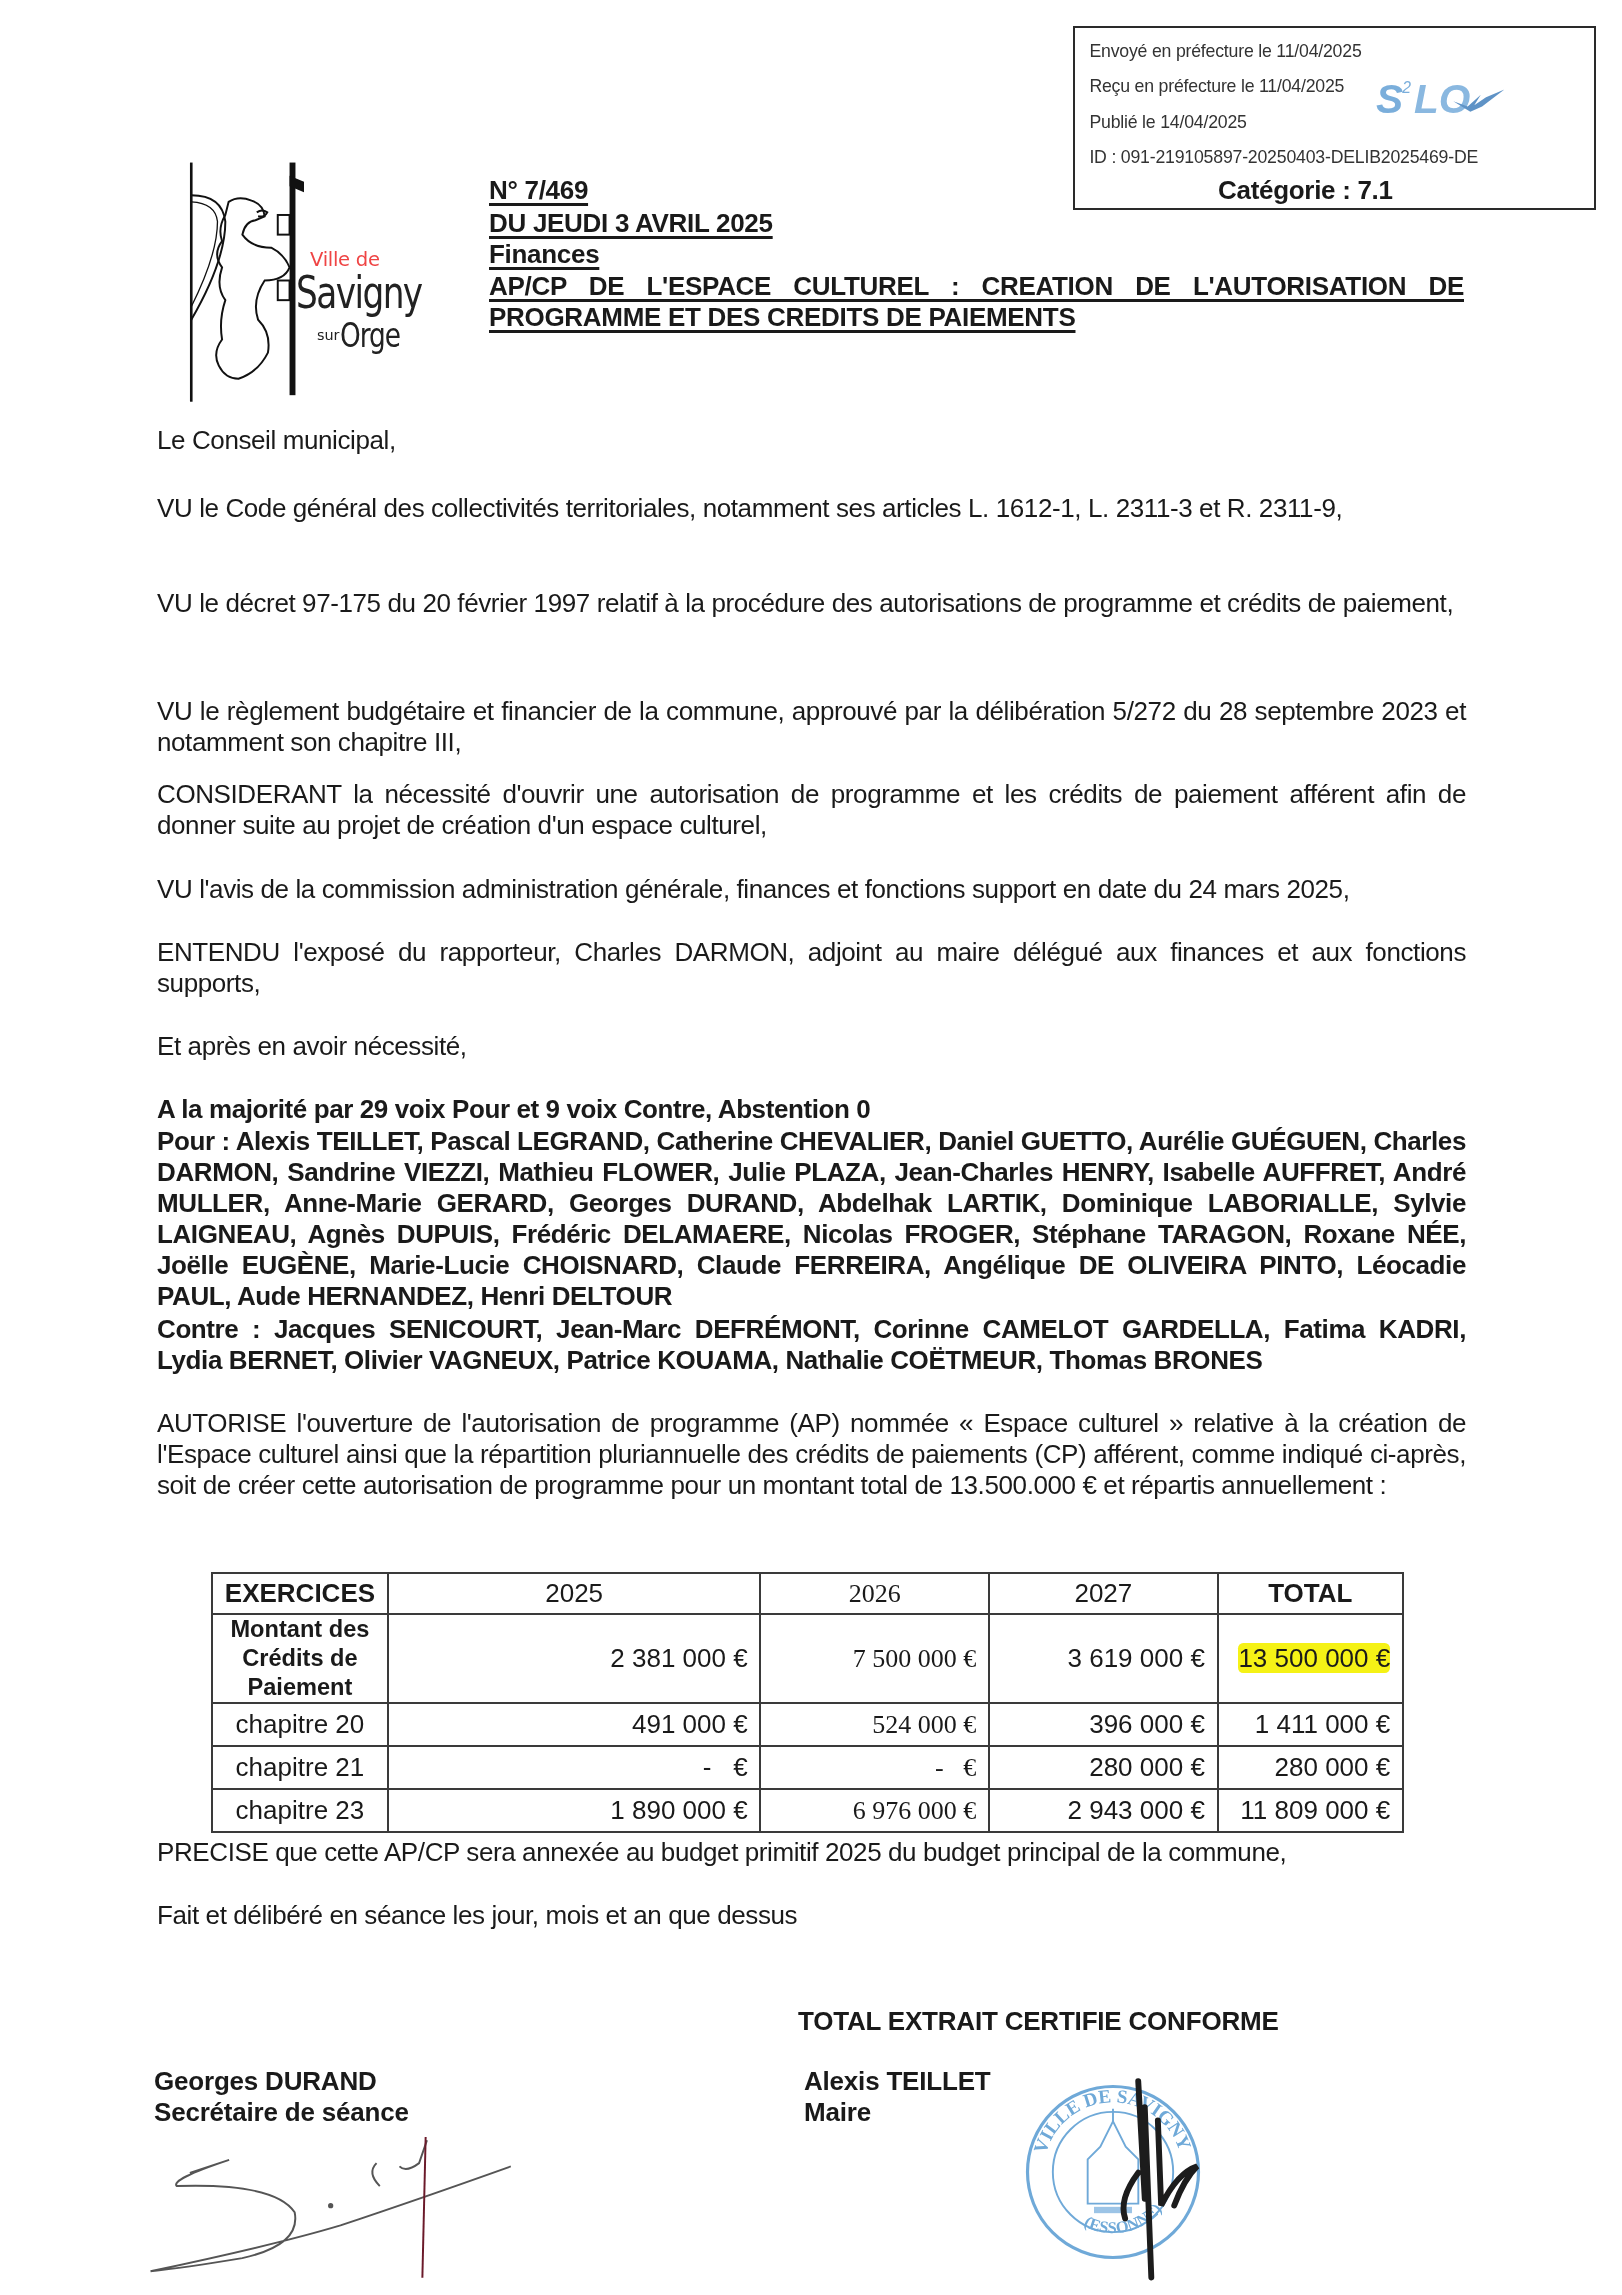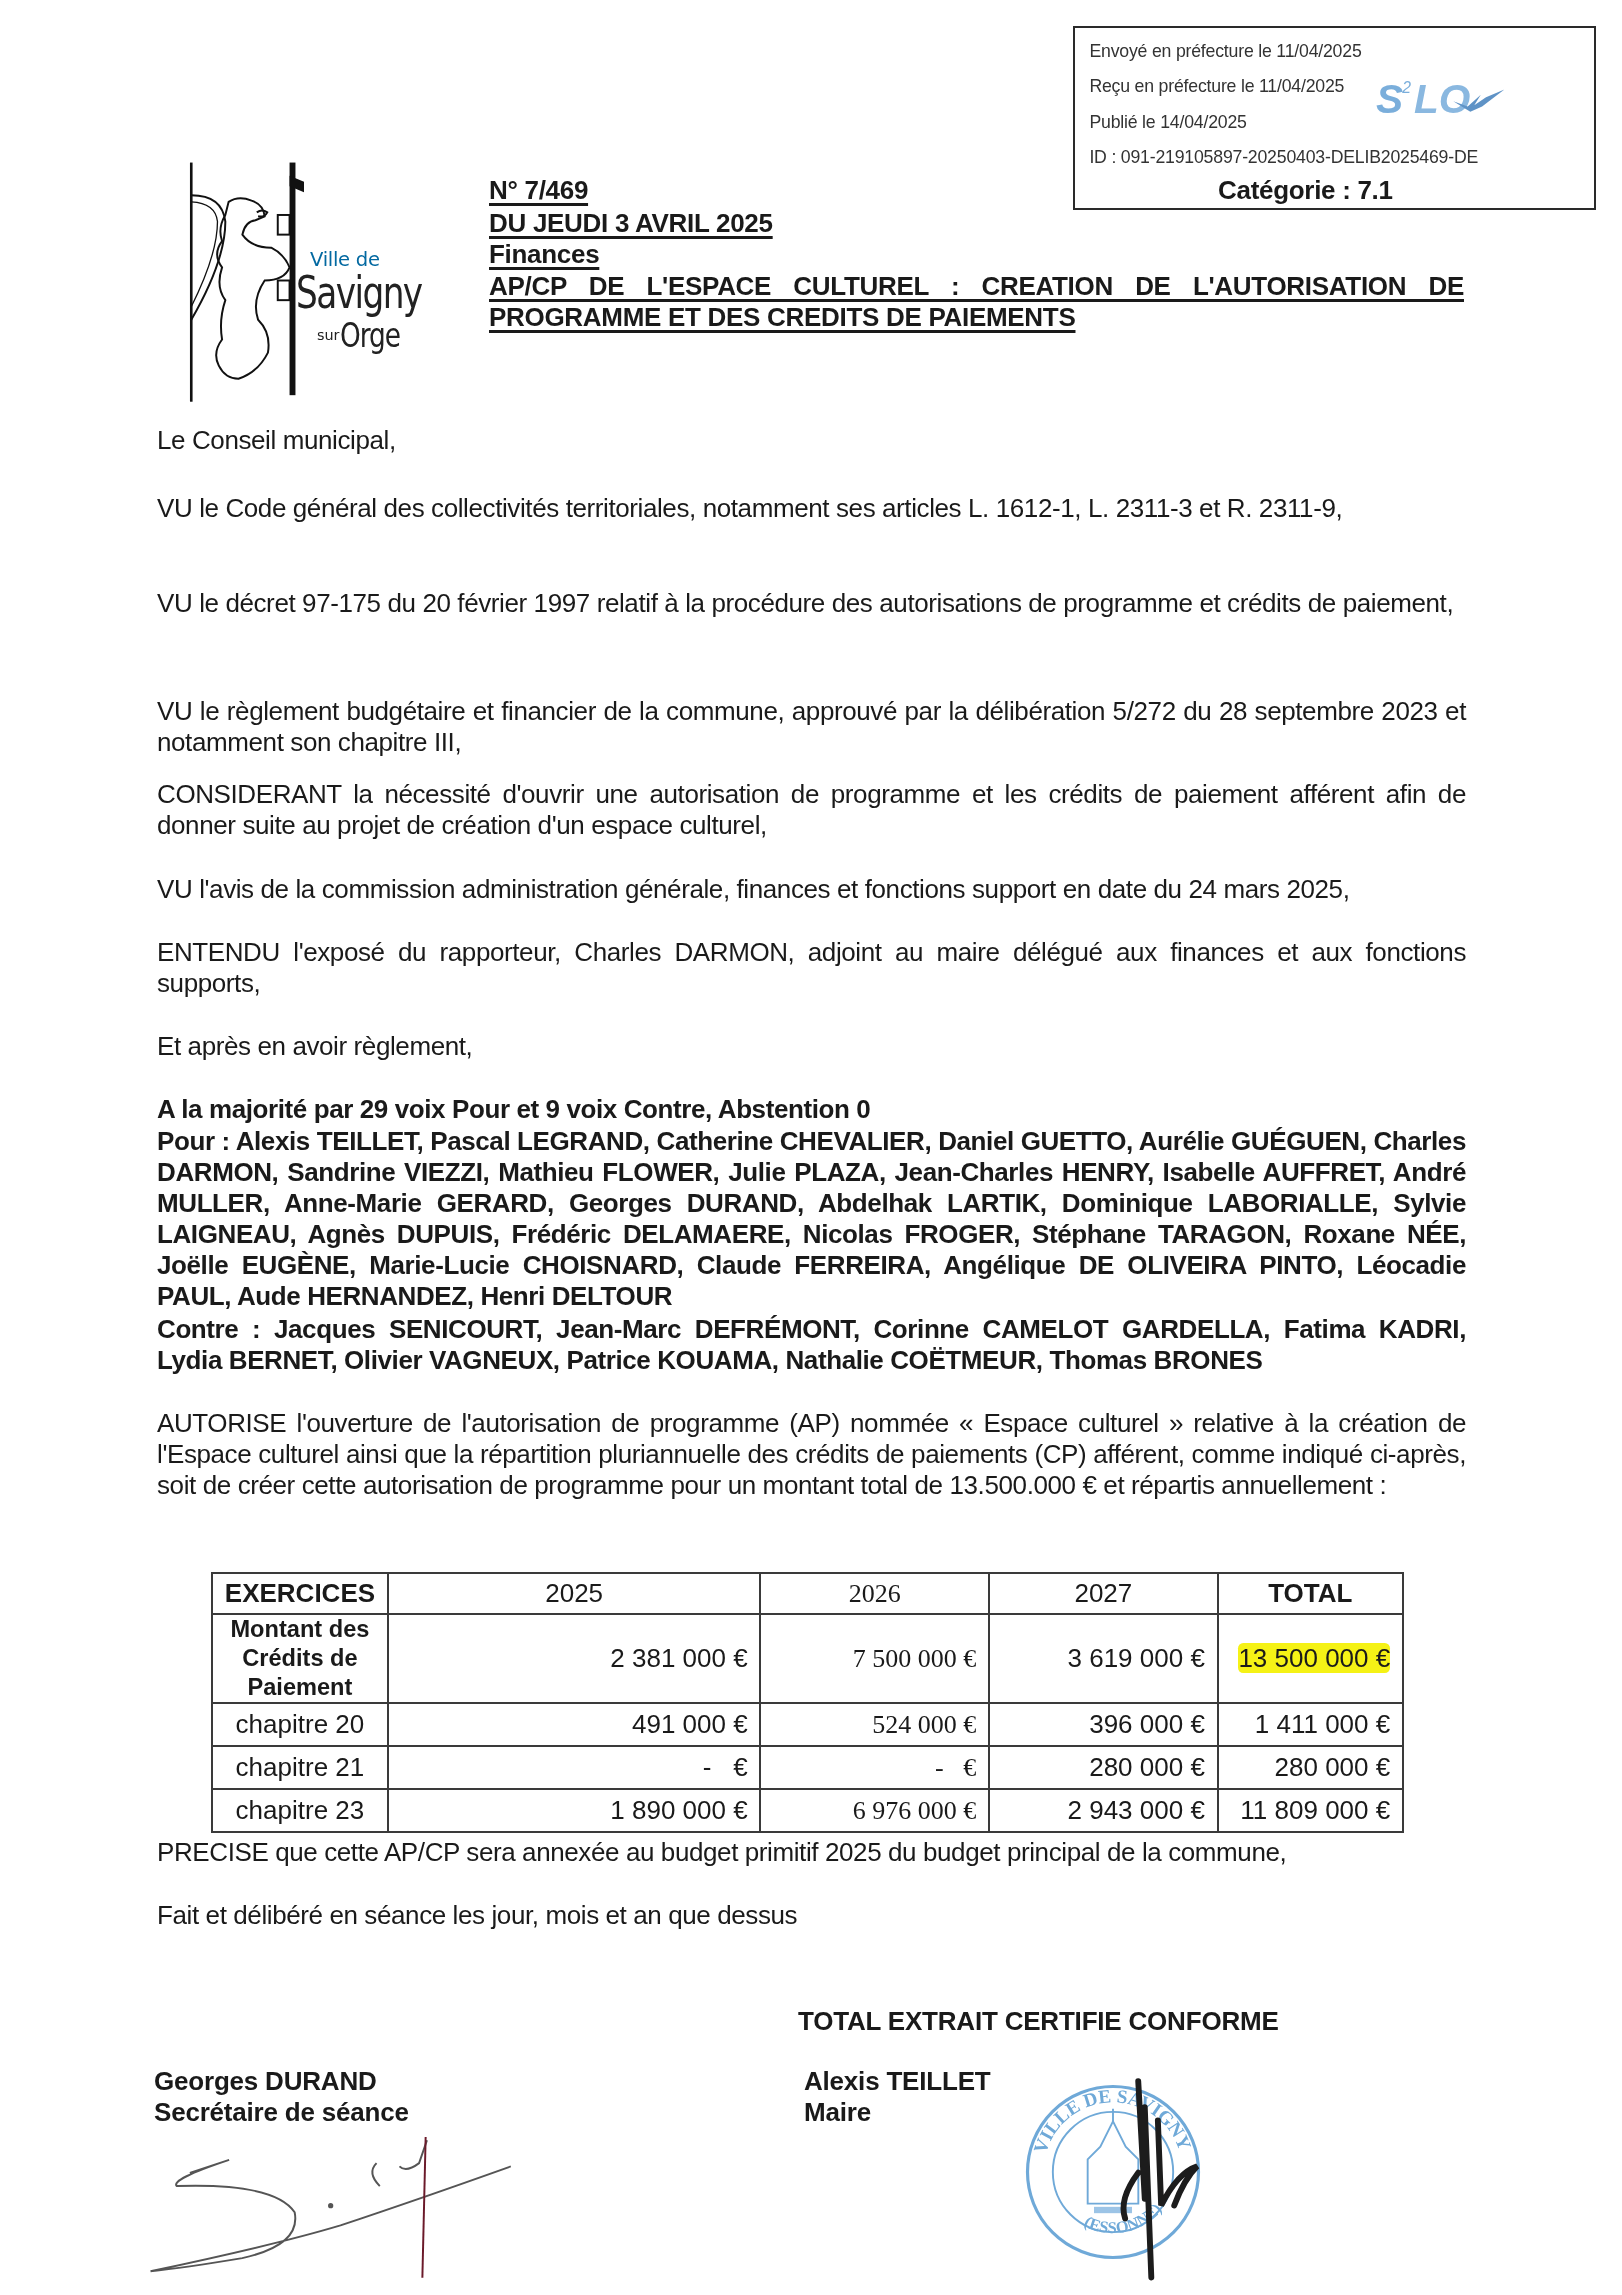--- a/index.html
+++ b/index.html
@@ -9,21 +9,21 @@
 
   
   .stamp { left: 1073px; top: 26px; width: 523px; height: 184px;
            border: 2.6px solid #2a2a2a; box-sizing: border-box; background: #fff; }
   .stamp .line { position: absolute; left: 14.4px; font-size: 17.7px; color: #333; letter-spacing: -0.2px; }
   .stamp .l1 { top: 13px; } .stamp .l2 { top: 48px; } .stamp .l3 { top: 84px; } .stamp .l4 { top: 119px; }
   .s2lo { position: absolute; left: 301px; top: 47px; width: 131px; height: 46px; }
 
   
   .logo { left: 186px; top: 156px; width: 275px; height: 249px; }
-  .logo-ville { position: absolute; left: 124px; top: 92px; font-size: 19.6px; color: #0369a1; font-family: "DejaVu Sans", sans-serif; letter-spacing: -0.3px; }
+  .logo-ville { position: absolute; left: 124px; top: 92px; font-size: 19.6px; color: #ef4444; font-family: "DejaVu Sans", sans-serif; letter-spacing: -0.3px; }
   .logo-savigny { position: absolute; left: 110px; top: 111px; font-size: 44px; color: #222; font-family: "DejaVu Sans", sans-serif; letter-spacing: -2px; transform: scaleX(0.78); transform-origin: left; }
   .logo-sur { position: absolute; left: 131px; top: 171px; font-size: 14.4px; color: #222; font-family: "DejaVu Sans", sans-serif; }
   .logo-orge { position: absolute; left: 154px; top: 160px; font-size: 33px; color: #222; font-family: "DejaVu Sans", sans-serif; letter-spacing: -1.3px; transform: scaleX(0.8); transform-origin: left; }
 
   
   .hdr { left: 489px; font-weight: bold; font-size: 26px; text-decoration: underline; text-decoration-thickness: 2.6px; text-underline-offset: 3.9px; letter-spacing: -0.3px; }
   .hdr-num { top: 175px; }
   .hdr-date { top: 208px; }
   .hdr-dept { top: 239px; }
   .hdr-title { top: 271px; width: 975px; line-height: 31px; text-align: justify; text-align-last: left; }
@@ -97,21 +97,21 @@
 <div class="abs hdr hdr-dept">Finances</div>
 <div class="abs hdr hdr-title">AP/CP DE L'ESPACE CULTUREL : CREATION DE L'AUTORISATION DE PROGRAMME ET DES CREDITS DE PAIEMENTS</div>
 
 <div class="abs para" style="top:425px;">Le Conseil municipal,</div>
 <div class="abs para last-left" style="top:493px;">VU le Code général des collectivités territoriales, notamment ses articles L. 1612-1, L. 2311-3 et R. 2311-9,</div>
 <div class="abs para last-left" style="top:588px;">VU le décret 97-175 du 20 février 1997 relatif à la procédure des autorisations de programme et crédits de paiement,</div>
 <div class="abs para last-left" style="top:696px;">VU le règlement budgétaire et financier de la commune, approuvé par la délibération 5/272 du 28 septembre 2023 et notamment son chapitre III,</div>
 <div class="abs para last-left" style="top:779px;">CONSIDERANT la nécessité d'ouvrir une autorisation de programme et les crédits de paiement afférent afin de donner suite au projet de création d'un espace culturel,</div>
 <div class="abs para" style="top:874px;">VU l'avis de la commission administration générale, finances et fonctions support en date du 24 mars 2025,</div>
 <div class="abs para last-left" style="top:937px;">ENTENDU l'exposé du rapporteur, Charles DARMON, adjoint au maire délégué aux finances et aux fonctions supports,</div>
-<div class="abs para" style="top:1031px;">Et après en avoir règlement,</div>
+<div class="abs para" style="top:1031px;">Et après en avoir nécessité,</div>
 
 <div class="abs para bold" style="top:1094px;">A la majorité par 29 voix Pour et 9 voix Contre, Abstention 0</div>
 <div class="abs para bold last-left" style="top:1126px;">Pour : Alexis TEILLET, Pascal LEGRAND, Catherine CHEVALIER, Daniel GUETTO, Aurélie GUÉGUEN, Charles DARMON, Sandrine VIEZZI, Mathieu FLOWER, Julie PLAZA, Jean-Charles HENRY, Isabelle AUFFRET, André MULLER, Anne-Marie GERARD, Georges DURAND, Abdelhak LARTIK, Dominique LABORIALLE, Sylvie LAIGNEAU, Agnès DUPUIS, Frédéric DELAMAERE, Nicolas FROGER, Stéphane TARAGON, Roxane NÉE, Joëlle EUGÈNE, Marie-Lucie CHOISNARD, Claude FERREIRA, Angélique DE OLIVEIRA PINTO, Léocadie PAUL, Aude HERNANDEZ, Henri DELTOUR</div>
 <div class="abs para bold last-left" style="top:1314px;">Contre : Jacques SENICOURT, Jean-Marc DEFRÉMONT, Corinne CAMELOT GARDELLA, Fatima KADRI, Lydia BERNET, Olivier VAGNEUX, Patrice KOUAMA, Nathalie COËTMEUR, Thomas BRONES</div>
 
 <div class="abs para last-left" style="top:1408px;"> AUTORISE l'ouverture de l'autorisation de programme (AP) nommée « Espace culturel » relative à la création de l'Espace culturel ainsi que la répartition pluriannuelle des crédits de paiements (CP) afférent, comme indiqué ci-après, soit de créer cette autorisation de programme pour un montant total de 13.500.000 € et répartis annuellement :</div>
 
 <table class="ap">
   <tbody>
       <tr class="h">

